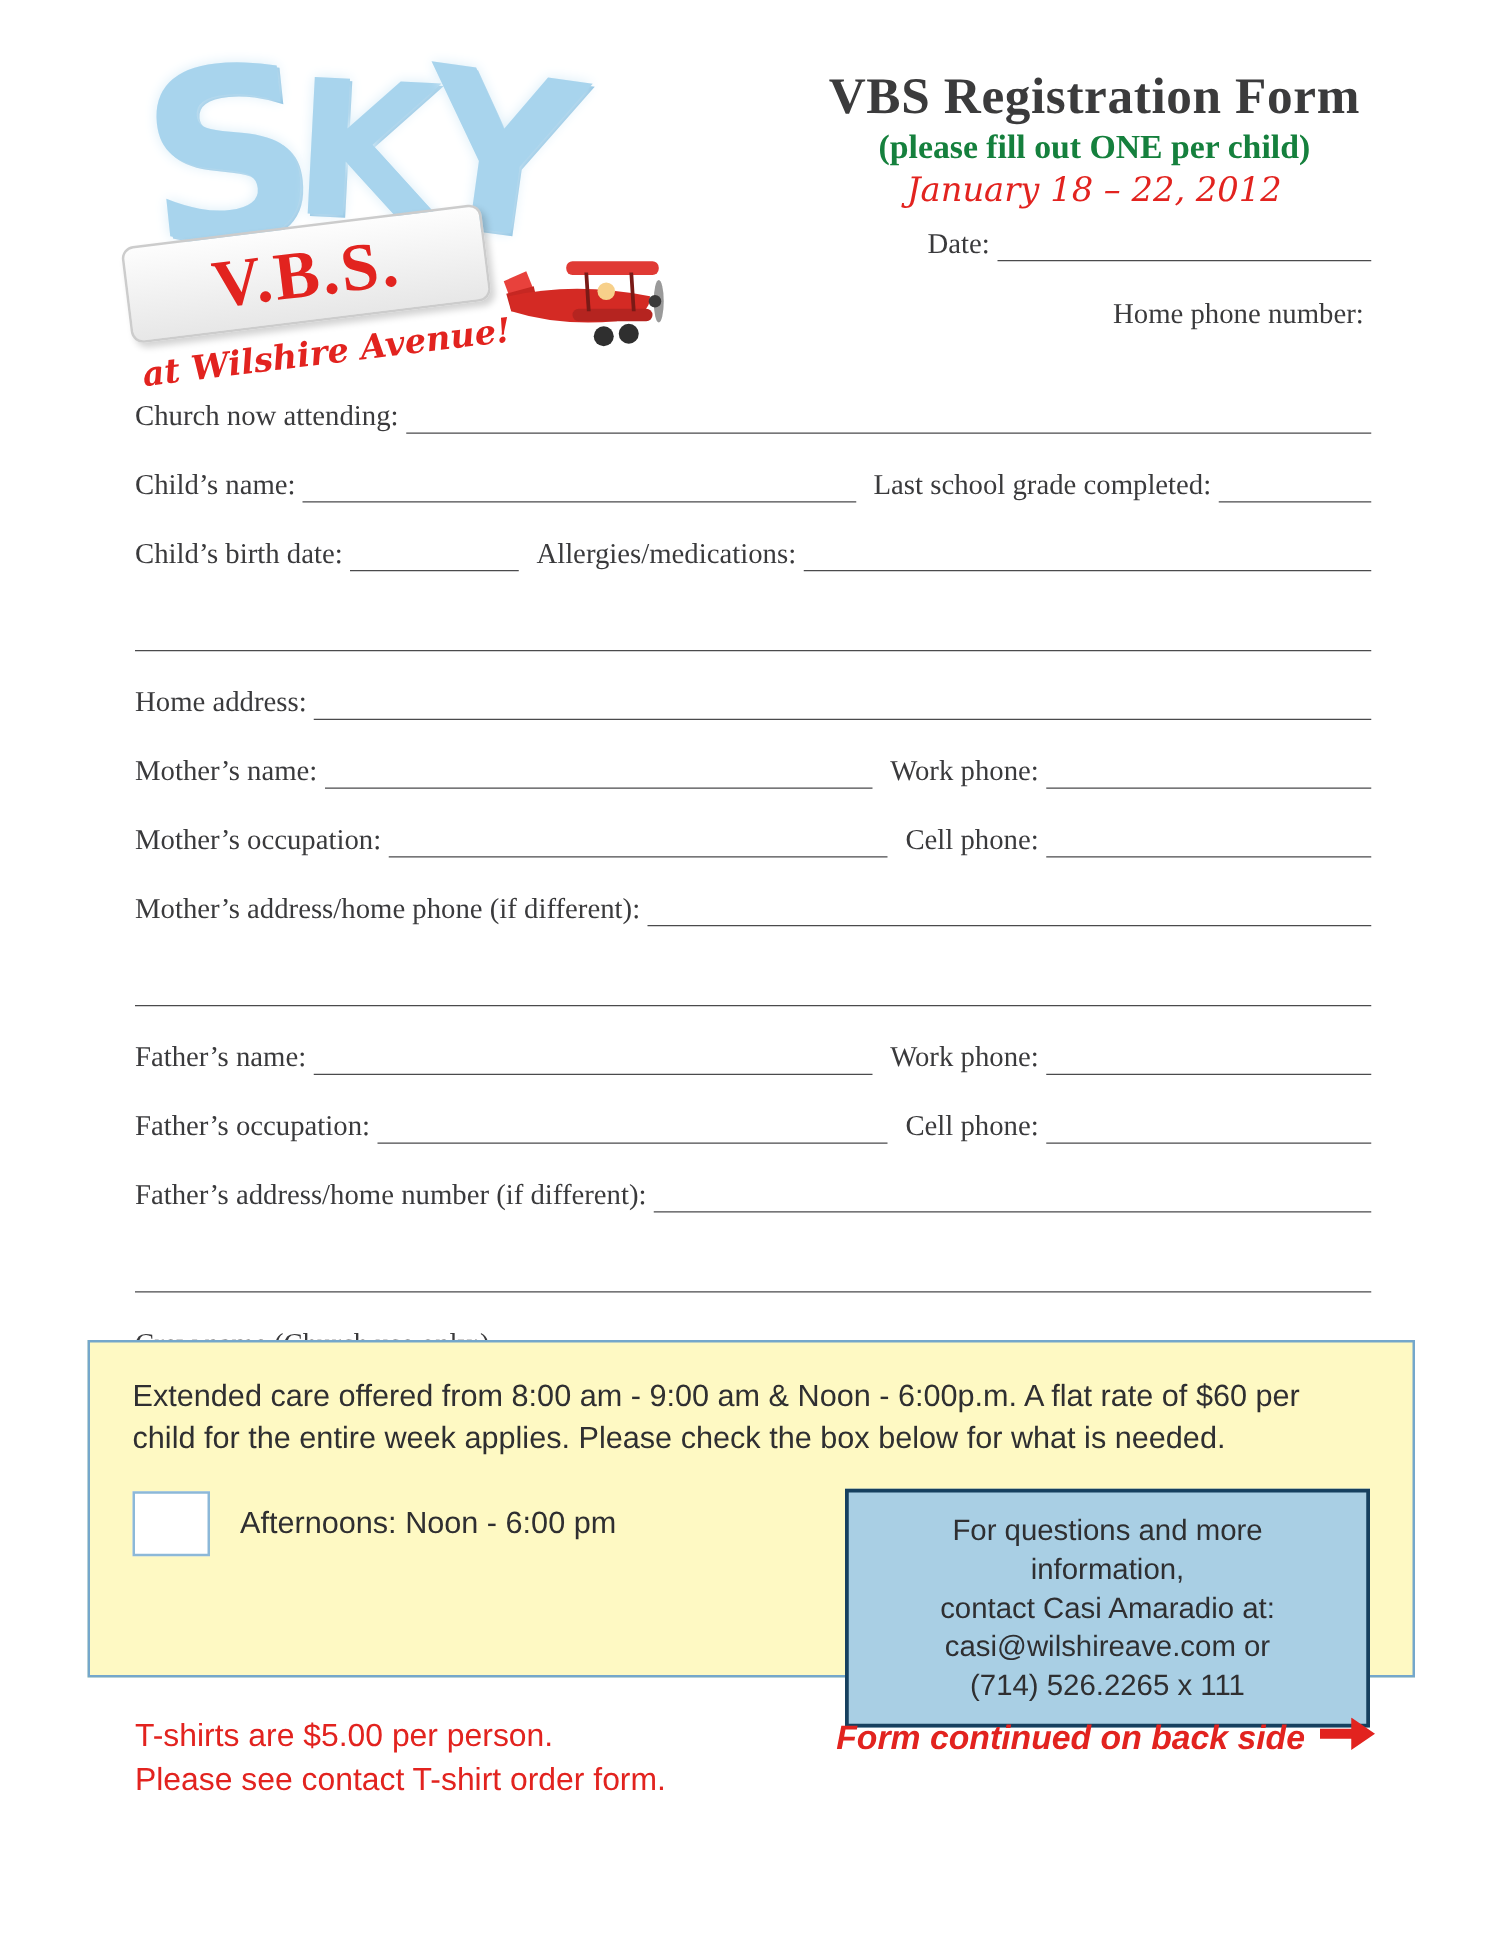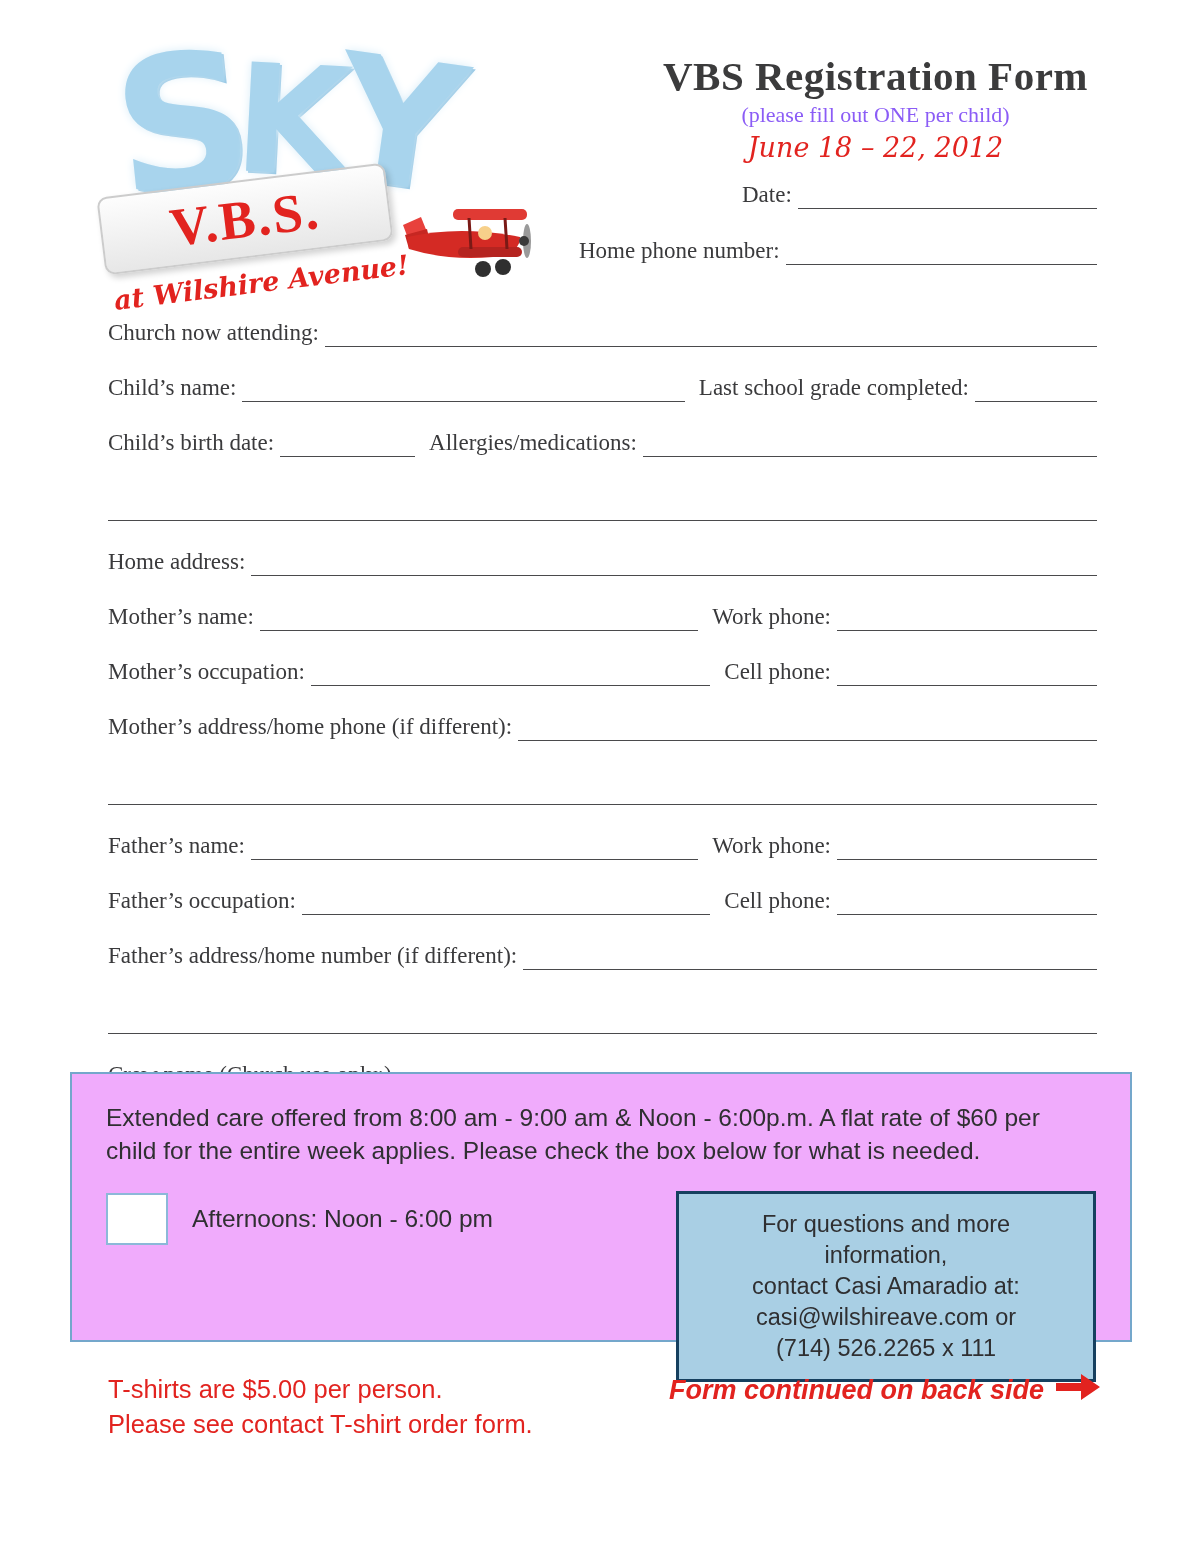--- a/index.html
+++ b/index.html
@@ -27,46 +27,46 @@
                  font-size:54px; color:#e2231f; letter-spacing:2px; }
   .tagline { position:absolute; left:18px; top:242px; transform:rotate(-7deg);
              color:#e2231f; font-size:27px; font-weight:bold; font-style:italic;
              font-family:"DejaVu Serif", serif; }
   .plane { position:absolute; left:300px; top:170px; }
 
   
   .title-block { position:absolute; right:112px; top:52px; text-align:center; }
   .title { font-family:"Liberation Serif", serif; font-weight:bold;
            font-size:41px; color:#3b3b3c; letter-spacing:0.5px; }
-  .subtitle { font-family:"Liberation Serif", serif; font-weight:normal;
-              color:#8b5cf6; font-size:22px; margin-top:2px; }
+  .subtitle { font-family:"Liberation Serif", serif; font-weight:bold;
+              color:#15803d; font-size:27px; margin-top:2px; }
   .dates { font-family:"DejaVu Serif", serif; font-style:italic;
            color:#e2231f; font-size:27px; margin-top:4px; }
 
   .hdr-row { position:absolute; display:flex; align-items:flex-end; right:103px; }
   .hdr-row.date  { left:742px; top:182px; }
-  .hdr-row.phone { left:579px; top:238px; }
+  .hdr-row.phone { left:579px; top:238px;flex-direction:column; }
 
   
   .lbl { white-space:nowrap; font-size:23px; padding-bottom:1px; margin-right:6px;font-family:Liberation Serif, serif; }
   .line { border-bottom:1.7px solid #4a4a4c; height:26px; }
   .grow { flex:1 1 auto; }
 
   .form { position:absolute; left:108px; right:103px; top:292px; }
   .row { display:flex; align-items:flex-end; height:55px; }
   .row.cont { height:64px; }
   .lbl2 { margin-left:14px; }
   .w-grade { flex:0 0 122px; }
   .w-birth { flex:0 0 135px; }
   .w-phone { flex:0 0 260px; }
   .w-crew  { flex:0 0 358px; }
 
   
   .care-box { position:absolute; left:70px; right:68px; top:1072px; height:270px;
-              background:#f0abfc; border:2px solid #74a7cb; padding:27px 34px; }
+              background:#fef9c3; border:2px solid #74a7cb; padding:27px 34px; }
   .care-desc { font-size:24.5px; line-height:33px; color:#2f2f31; }
   .care-options { display:flex; margin-top:24px; }
   .opts-left { flex:1 1 auto; padding-top:2px; }
   .opt-row { display:flex; align-items:center; margin-bottom:16px; }
   .checkbox { width:62px; height:52px; background:#ffffff;
               border:2px solid #8cb8d8; margin-right:24px; flex:0 0 auto; }
   .opt-label { font-size:24.5px; color:#2f2f31; }
   .info-box { flex:0 0 420px; background:#a9cfe4; border:3px solid #16405f;
               padding:15px 28px; text-align:center; font-size:23.5px;
               line-height:31px; color:#2f2f31; align-self:flex-start; }
@@ -105,21 +105,21 @@
         <circle cx="129" cy="46" r="5" fill="#3a3a3a"></circle>
         <circle cx="88" cy="74" r="8" fill="#2f2f2f"></circle>
         <circle cx="108" cy="72" r="8" fill="#2f2f2f"></circle>
       </svg>
     </div>
   </div>
 
   <div class="title-block">
     <div class="title">VBS Registration Form</div>
     <div class="subtitle">(please fill out ONE per child)</div>
-    <div class="dates">June 18 – 22, 2012</div>
+    <div class="dates">January 18 – 22, 2012</div>
   </div>
 
   <div class="hdr-row date">
     <span class="lbl">Date:</span>
     <span class="line grow"></span>
   </div>
 
   <div class="hdr-row phone">
     <span class="lbl">Home phone number:</span>
     <span class="line grow"></span>

